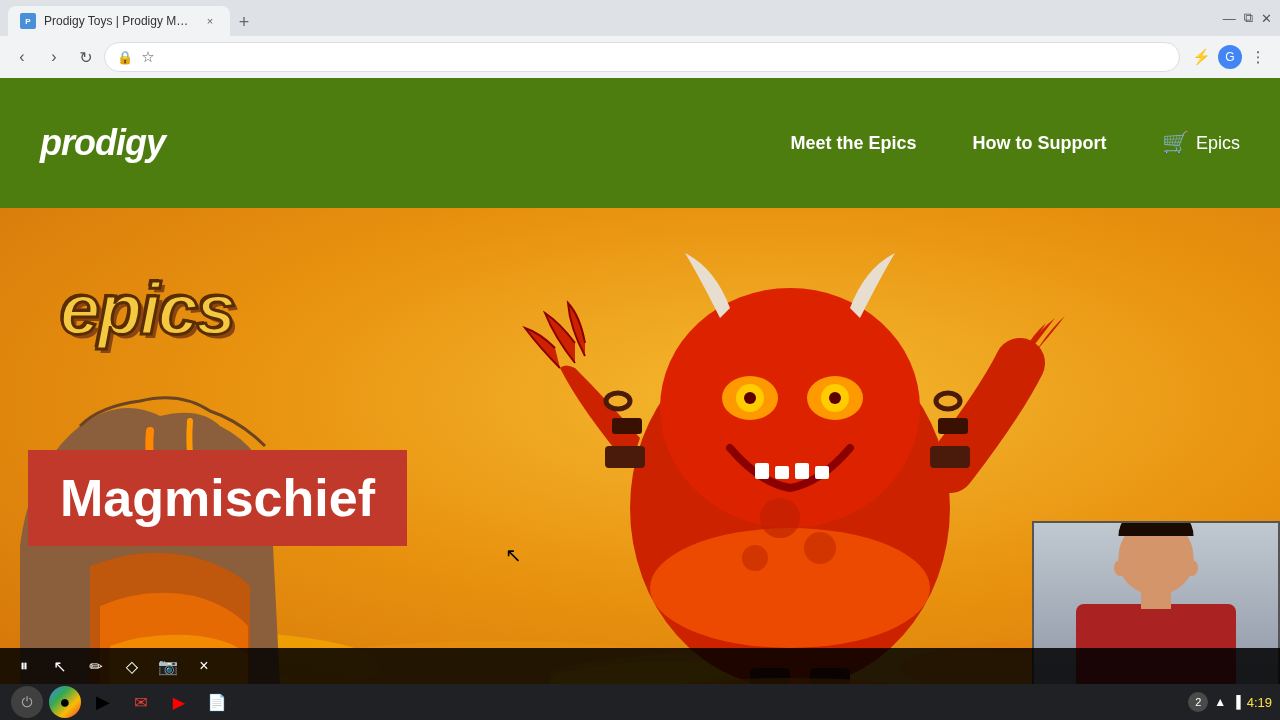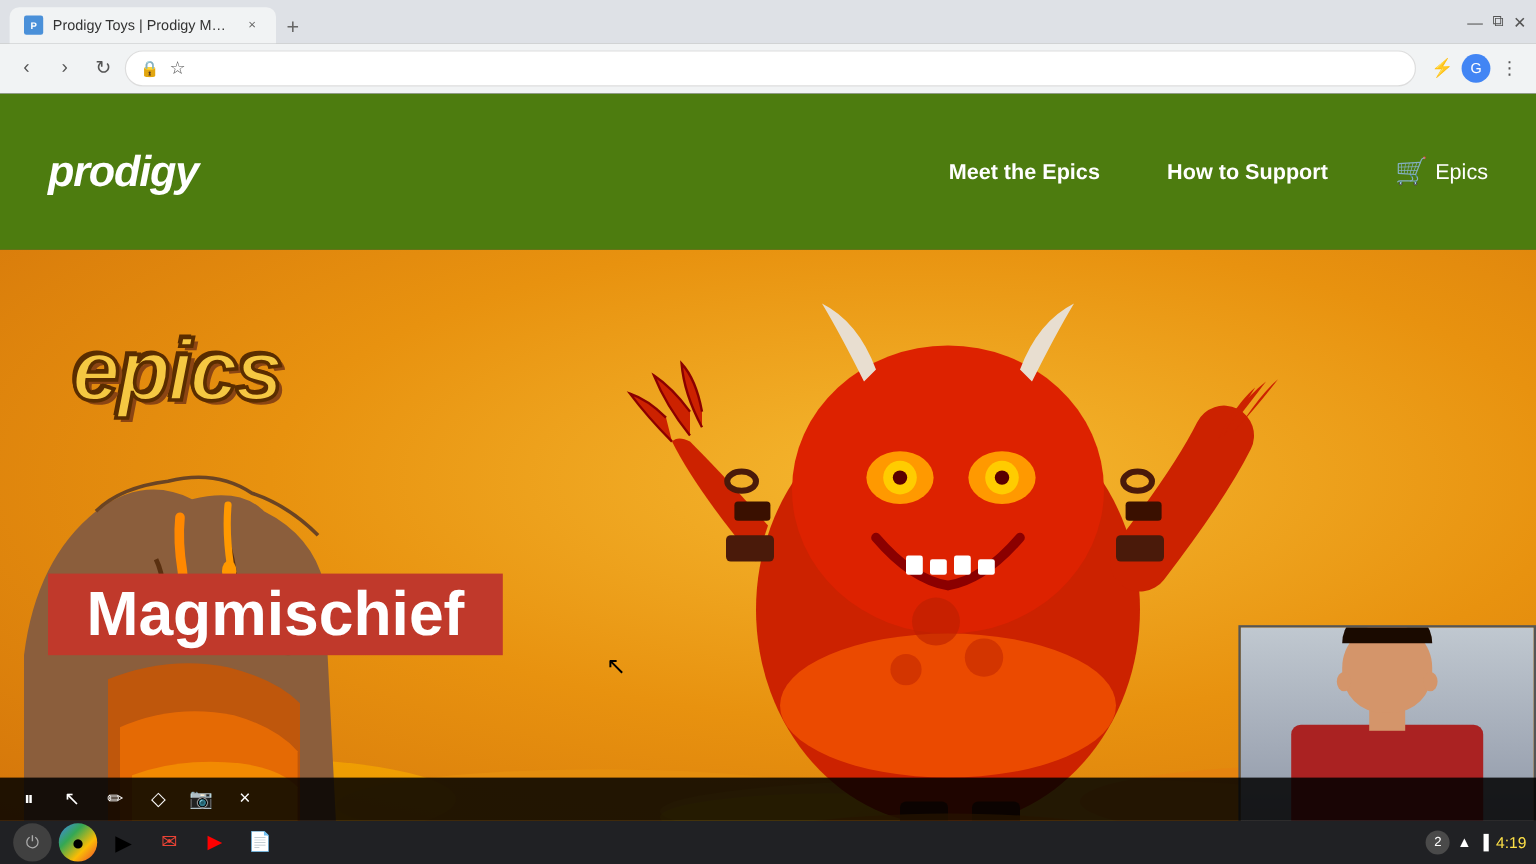--- a/index.html
+++ b/index.html
@@ -172,23 +172,23 @@
       color: #f5c842;
       text-shadow: 4px 4px 0px #8B4513, -2px -2px 0px #5a2d00;
       z-index: 5;
       letter-spacing: -2px;
     }
 
     
     .character-name {
       position: absolute;
       bottom: 140px;
-      left: 40px;
+      left: 28px;
       background: #c0392b;
-      padding: 4px 32px;
+      padding: 18px 32px;
       z-index: 5;
     }
     .character-name-text {
       font-size: 52px;
       font-weight: 900;
       color: white;
       font-family: Arial Black, Arial, sans-serif;
     }
 
     

